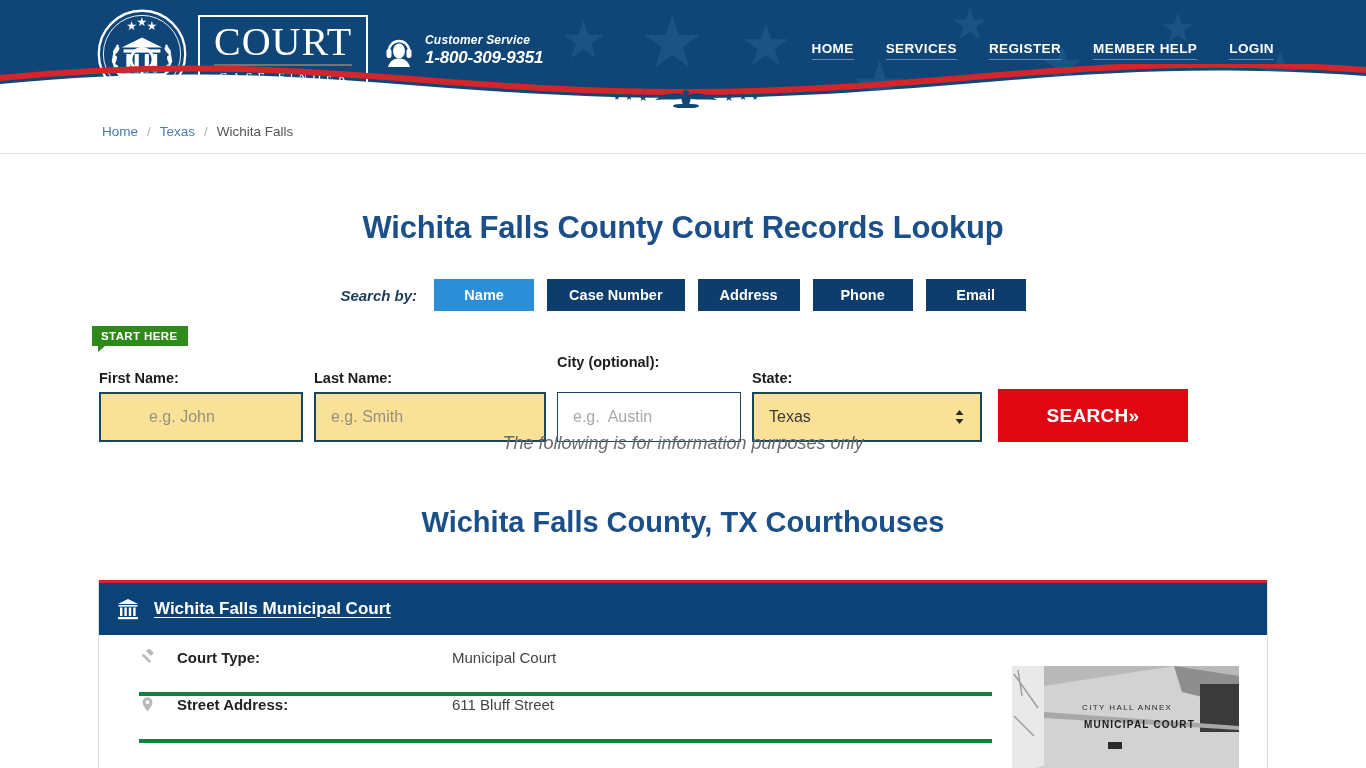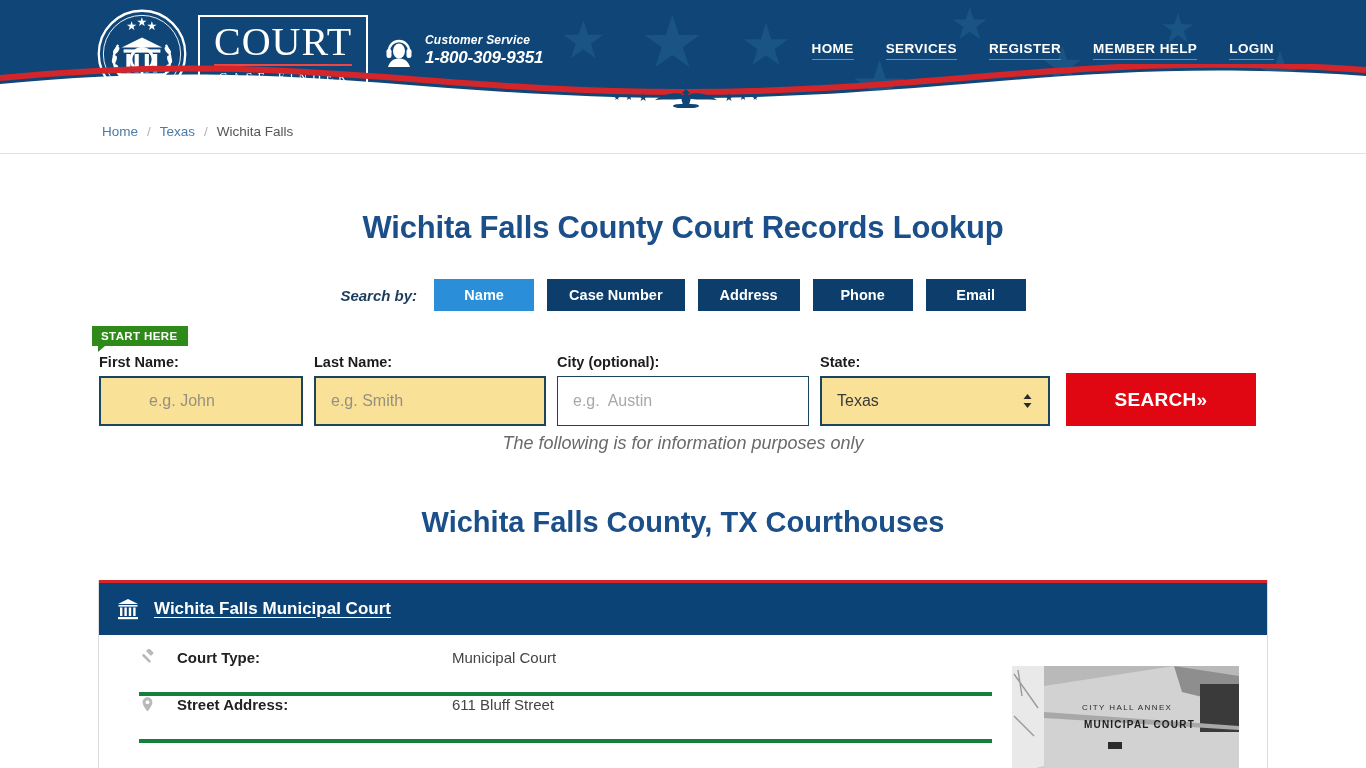--- a/index.html
+++ b/index.html
@@ -44,21 +44,21 @@
   .seal { width: 92px; height: 92px; }
   .logo-box {
     border: 2px solid #ffffff;
     padding: 5px 14px 6px 14px;
     text-align: center;
   }
   .logo-court {
     font-family: "Liberation Serif", serif;
     font-size: 40px; line-height: 40px;
     color: #ffffff; letter-spacing: 1px;
-    border-bottom: 2px solid #ef4444;
+    border-bottom: 2px solid #737373;
     padding-bottom: 2px;
   }
   .logo-sub {
     font-family: "Liberation Serif", serif;
     font-size: 12px; line-height: 18px;
     color: #ffffff; letter-spacing: 5px;
     padding-top: 2px; padding-left: 4px;
   }
 
   
@@ -352,21 +352,21 @@
       <input type="text" style="width: 204px; padding-left: 48px;" placeholder="e.g. John">
     </div>
 
     <div class="field">
       <span class="field-label">Last Name:</span>
       <input type="text" style="width: 232px;" placeholder="e.g. Smith">
     </div>
 
     <div class="field plain">
       <span class="field-label">City (optional):</span>
-      <input type="text" style="width: 252px;" placeholder="e.g.  Austin">
+      <input type="text" style="width: 184px; margin-top: 16px;" placeholder="e.g.  Austin">
     </div>
 
     <div class="field">
       <span class="field-label">State:</span>
       <div class="sel">
         <span>Texas</span>
         <span class="arrows">
           <svg width="11" height="16" viewBox="0 0 11 16">
             <path d="M5.5 1 L9.5 6 H1.5 Z" fill="#2b2b2b"></path>
             <path d="M5.5 15 L9.5 10 H1.5 Z" fill="#2b2b2b"></path>

